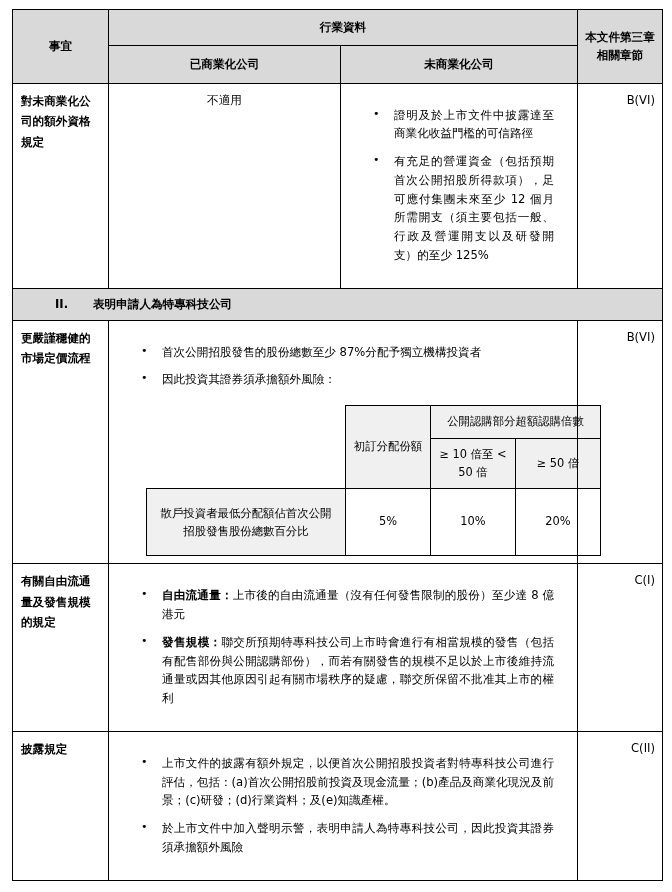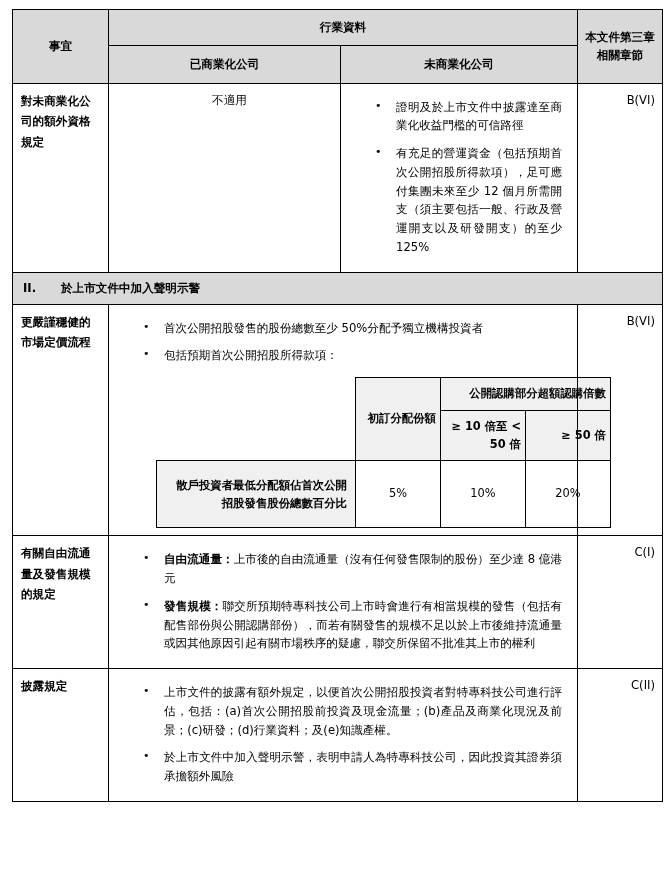--- a/index.html
+++ b/index.html
@@ -25,21 +25,21 @@
     width: 650px;
     border-collapse: collapse;
     table-layout: fixed;
     font-size: 11.6px;
     line-height: 1.62;
   }
   table.main > tbody > tr > td,
   table.main > tbody > tr > th {
     border: 1px solid #000000;
     vertical-align: top;
-    padding: 6px 7px 7px 17px;
+    padding: 6px 7px 7px 7px;
     box-sizing: border-box;
   }
   
   .hdr td {
     background: #d9d9d9;
     text-align: center;
     vertical-align: middle !important;
     font-weight: bold;
     padding: 8px 4px !important;
   }
@@ -74,25 +74,26 @@
   
   .section td {
     background: #d9d9d9;
     font-weight: bold;
     padding: 6px 7px 6px 10px !important;
     vertical-align: middle !important;
   }
   .section .sec-num {
     display: inline-block;
     width: 38px;
+    margin-left: 32px;
   }
 
   
   ul.bl {
-    margin: 8px;
+    margin: 16px;
     padding: 0;
     list-style: none;
   }
   ul.bl > li {
     position: relative;
     padding-left: 30px;
     margin: 0 0 9px 0;
   }
   ul.bl > li:last-child { margin-bottom: 0; }
   ul.bl > li::before {
@@ -120,22 +121,21 @@
   }
   table.nested td {
     border: 1px solid #000000;
     text-align: center;
     vertical-align: middle;
     padding: 7px 4px;
     box-sizing: border-box;
   }
   table.nested td.hd {
     background: #f0f0f0;
-    font-weight: bold;
-    text-align: right;
+    font-weight: normal;
   }
   table.nested td.val {
     background: #ffffff;
     font-weight: normal;
   }
   .n-c1 { width: 199px; }
   .n-c2 { width: 85px; }
   .n-c3 { width: 85px; }
   .n-c4 { width: 85px; }
   .h-tall { height: 54px; margin-left: 22px; }
@@ -176,29 +176,29 @@
         <td>
           <ul class="bl">
             <li class="just">證明及於上市文件中披露達至商業化收益門檻的可信路徑</li>
             <li class="just">有充足的營運資金（包括預期首次公開招股所得款項），足可應付集團未來至少 12 個月所需開支（須主要包括一般、行政及營運開支以及研發開支）的至少 125%</li>
           </ul>
         </td>
         <td class="refcell">B(VI)</td>
       </tr>
 
       <tr class="section">
-        <td colspan="4"><span class="sec-num">II.</span><span>於上市文件中加入聲明示警</span></td>
+        <td colspan="4"><span class="sec-num">II.</span><span>表明申請人為特專科技公司</span></td>
       </tr>
 
       <tr>
         <td class="matter">更嚴謹穩健的市場定價流程</td>
         <td colspan="2">
           <ul class="bl">
-            <li>首次公開招股發售的股份總數至少 50%分配予獨立機構投資者</li>
-            <li>包括預期首次公開招股所得款項：</li>
+            <li>首次公開招股發售的股份總數至少 87%分配予獨立機構投資者</li>
+            <li>因此投資其證券須承擔額外風險：</li>
           </ul>
           <div class="nest-wrap">
             <table class="nested">
               <colgroup>
                 <col class="n-c1">
                   <col class="n-c2">
                   <col class="n-c3">
                   <col class="n-c4">
               </colgroup>
               <tbody>

